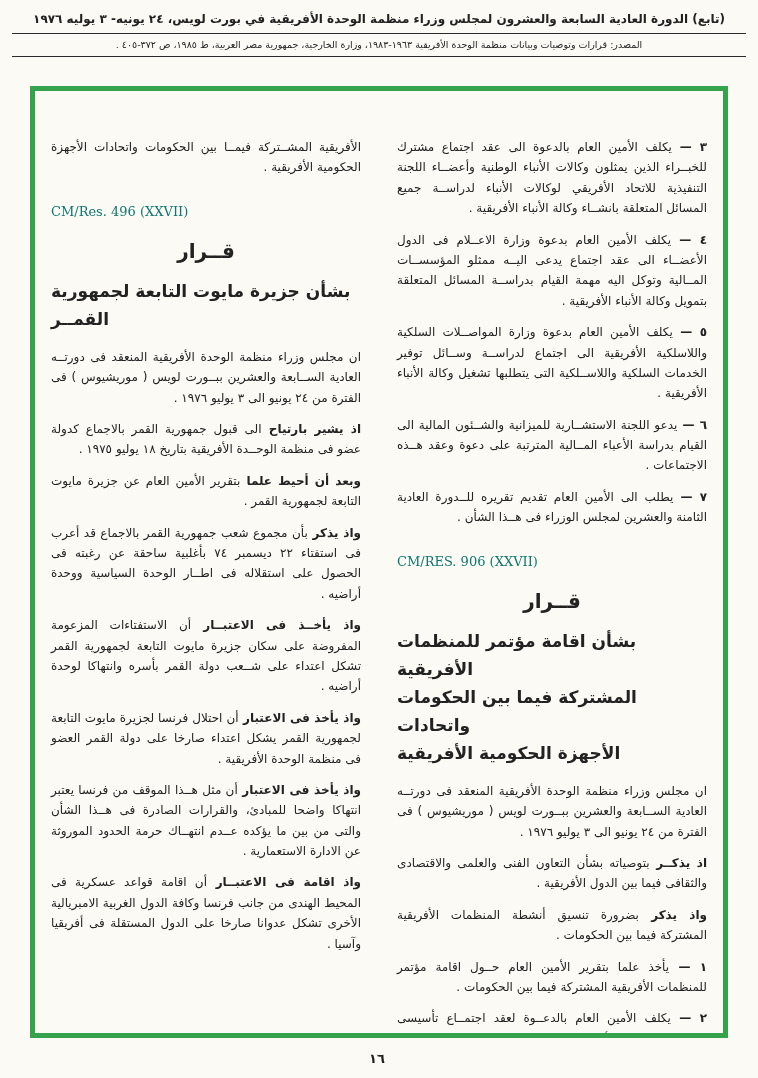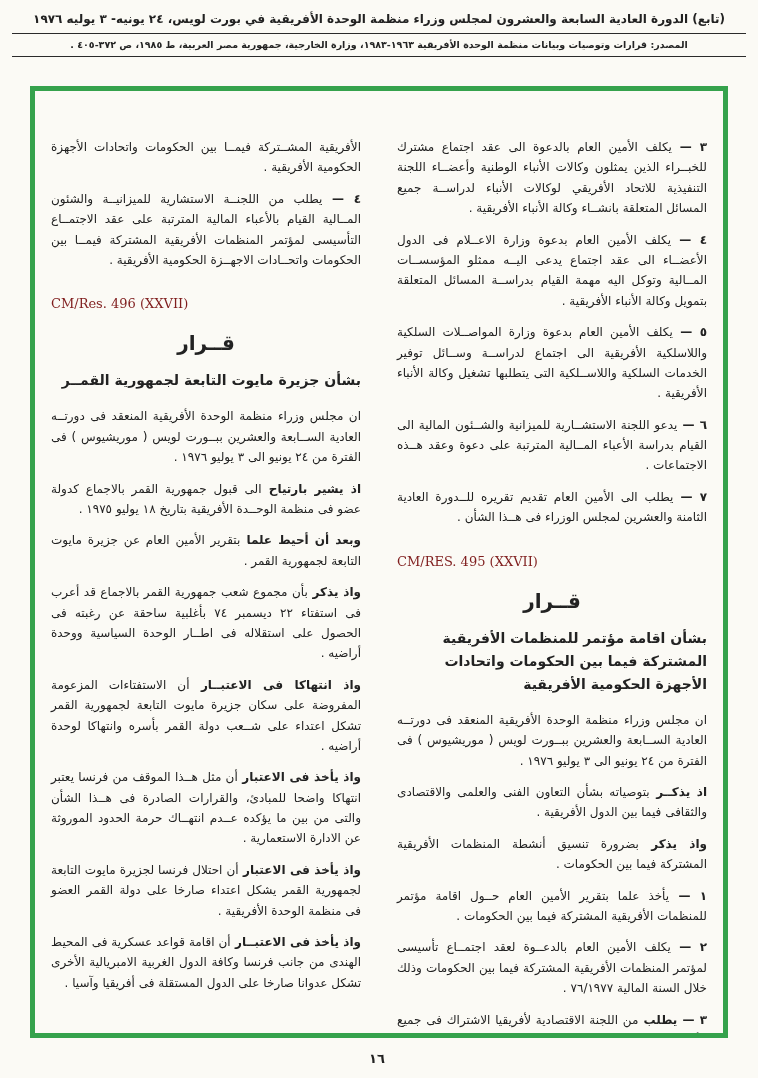--- a/index.html
+++ b/index.html
@@ -21,21 +21,21 @@
     line-height: 1.5;
     white-space: nowrap;
   }
   .header-rule {
     border: none;
     border-top: 1.6px solid #2b2b2b;
     margin: 5px 0 5px;
   }
   .header-source {
     font-size: 9.5px;
-    font-weight: bold;
+    font-weight: normal;
     color: #242424;
     white-space: nowrap;
   }
   .header-rule.bottom { margin-top: 6px; }
   .content-frame {
     position: absolute;
     left: 30px; right: 30px;
     top: 86px; bottom: 40px;
     border: 5px solid var(--frame, #35a24c);
     background: var(--paper, #fbfaf5);
@@ -54,34 +54,34 @@
     line-height: 1.7;
     text-align: justify;
     margin-bottom: 11px;
   }
   .lead { font-weight: bold; }
   .ref {
     direction: ltr;
     text-align: left;
     font-family: "DejaVu Serif", serif;
     font-size: 13px;
-    color: #7f1d1d;
+    color: #0f766e;
     margin: 26px 0 20px;
   }
   .res-heading {
     text-align: center;
     font-weight: bold;
     font-size: 20px;
     letter-spacing: 1px;
     margin: 0 0 14px;
   }
   .res-subheading {
-    text-align: right;
+    text-align: left;
     font-weight: bold;
-    font-size: 14px;
+    font-size: 17px;
     line-height: 1.65;
     margin-bottom: 14px;
   }
   .page-number {
     position: absolute;
     bottom: 12px; left: 0; right: 4px;
     text-align: center;
     font-size: 13px;
     font-weight: bold;
   }
@@ -99,43 +99,42 @@
   </header>
 
   <main class="content-frame">
     <div class="columns">
       <div class="col">
           <p class="para"><span class="lead">٣ — </span>يكلف الأمين العام بالدعوة الى عقد اجتماع مشترك للخبــراء الذين يمثلون وكالات الأنباء الوطنية وأعضــاء اللجنة التنفيذية للاتحاد الأفريقي لوكالات الأنباء لدراســة جميع المسائل المتعلقة بانشــاء وكالة الأنباء الأفريقية .</p>
           <p class="para"><span class="lead">٤ — </span>يكلف الأمين العام بدعوة وزارة الاعــلام فى الدول الأعضــاء الى عقد اجتماع يدعى اليــه ممثلو المؤسســات المــالية وتوكل اليه مهمة القيام بدراســة المسائل المتعلقة بتمويل وكالة الأنباء الأفريقية .</p>
           <p class="para"><span class="lead">٥ — </span>يكلف الأمين العام بدعوة وزارة المواصــلات السلكية واللاسلكية الأفريقية الى اجتماع لدراســة وســائل توفير الخدمات السلكية واللاســلكية التى يتطلبها تشغيل وكالة الأنباء الأفريقية .</p>
           <p class="para"><span class="lead">٦ — </span>يدعو اللجنة الاستشــارية للميزانية والشــئون المالية الى القيام بدراسة الأعباء المــالية المترتبة على دعوة وعقد هــذه الاجتماعات .</p>
           <p class="para"><span class="lead">٧ — </span>يطلب الى الأمين العام تقديم تقريره للــدورة العادية الثامنة والعشرين لمجلس الوزراء فى هــذا الشأن .</p>
-          <div class="ref">CM/RES. 495 (XXVII)</div>
+          <div class="ref">CM/RES. 906 (XXVII)</div>
           <div class="res-heading">قــرار</div>
           <div class="res-subheading">بشأن اقامة مؤتمر للمنظمات الأفريقية<br>المشتركة فيما بين الحكومات واتحادات<br>الأجهزة الحكومية الأفريقية</div>
           <p class="para">ان مجلس وزراء منظمة الوحدة الأفريقية المنعقد فى دورتــه العادية الســابعة والعشرين ببــورت لويس ( موريشيوس ) فى الفترة من ٢٤ يونيو الى ٣ يوليو ١٩٧٦ .</p>
           <p class="para"><span class="lead">اذ يذكــر </span>بتوصياته بشأن التعاون الفنى والعلمى والاقتصادى والثقافى فيما بين الدول الأفريقية .</p>
           <p class="para"><span class="lead">واذ يذكر </span>بضرورة تنسيق أنشطة المنظمات الأفريقية المشتركة فيما بين الحكومات .</p>
           <p class="para"><span class="lead">١ — </span>يأخذ علما بتقرير الأمين العام حــول اقامة مؤتمر للمنظمات الأفريقية المشتركة فيما بين الحكومات .</p>
           <p class="para"><span class="lead">٢ — </span>يكلف الأمين العام بالدعــوة لعقد اجتمــاع تأسيسى لمؤتمر المنظمات الأفريقية المشتركة فيما بين الحكومات وذلك خلال السنة المالية ٧٦/١٩٧٧ .</p>
           <p class="para"><span class="lead">٣ — يطلب </span>من اللجنة الاقتصادية لأفريقيا الاشتراك فى جميع الأنشــطة الخاصــة باقامة مؤتمر للمنظمات</p>
         </div>
       <div class="col">
           <p class="para">الأفريقية المشــتركة فيمــا بين الحكومات واتحادات الأجهزة الحكومية الأفريقية .</p>
-          <p class="para"><span class="lead">٤ — </span>يطلب من اللجنــة الاستشارية للميزانيــة والشئون المــالية القيام بالأعباء المالية المترتبة على عقد الاجتمــاع التأسيسى لمؤتمر المنظمات الأفريقية المشتركة فيمــا بين الحكومات واتحــادات الاجهــزة الحكومية الأفريقية .</p>
           <div class="ref">CM/Res. 496 (XXVII)</div>
           <div class="res-heading">قــرار</div>
           <div class="res-subheading">بشأن جزيرة مايوت التابعة لجمهورية القمــر</div>
           <p class="para">ان مجلس وزراء منظمة الوحدة الأفريقية المنعقد فى دورتــه العادية الســابعة والعشرين ببــورت لويس ( موريشيوس ) فى الفترة من ٢٤ يونيو الى ٣ يوليو ١٩٧٦ .</p>
           <p class="para"><span class="lead">اذ يشير بارتياح </span>الى قبول جمهورية القمر بالاجماع كدولة عضو فى منظمة الوحــدة الأفريقية بتاريخ ١٨ يوليو ١٩٧٥ .</p>
           <p class="para"><span class="lead">وبعد أن أحيط علما </span>بتقرير الأمين العام عن جزيرة مايوت التابعة لجمهورية القمر .</p>
           <p class="para"><span class="lead">واذ يذكر </span>بأن مجموع شعب جمهورية القمر بالاجماع قد أعرب فى استفتاء ٢٢ ديسمبر ٧٤ بأغلبية ساحقة عن رغبته فى الحصول على استقلاله فى اطــار الوحدة السياسية ووحدة أراضيه .</p>
-          <p class="para"><span class="lead">واذ انتهاكا فى الاعتبــار </span>أن الاستفتاءات المزعومة المفروضة على سكان جزيرة مايوت التابعة لجمهورية القمر تشكل اعتداء على شــعب دولة القمر بأسره وانتهاكا لوحدة أراضيه .</p>
+          <p class="para"><span class="lead">واذ يأخــذ فى الاعتبــار </span>أن الاستفتاءات المزعومة المفروضة على سكان جزيرة مايوت التابعة لجمهورية القمر تشكل اعتداء على شــعب دولة القمر بأسره وانتهاكا لوحدة أراضيه .</p>
+          <p class="para"><span class="lead">واذ يأخذ فى الاعتبار </span>أن احتلال فرنسا لجزيرة مايوت التابعة لجمهورية القمر يشكل اعتداء صارخا على دولة القمر العضو فى منظمة الوحدة الأفريقية .</p>
           <p class="para"><span class="lead">واذ يأخذ فى الاعتبار </span>أن مثل هــذا الموقف من فرنسا يعتبر انتهاكا واضحا للمبادئ، والقرارات الصادرة فى هــذا الشأن والتى من بين ما يؤكده عــدم انتهــاك حرمة الحدود الموروثة عن الادارة الاستعمارية .</p>
-          <p class="para"><span class="lead">واذ يأخذ فى الاعتبار </span>أن احتلال فرنسا لجزيرة مايوت التابعة لجمهورية القمر يشكل اعتداء صارخا على دولة القمر العضو فى منظمة الوحدة الأفريقية .</p>
-          <p class="para"><span class="lead">واذ يأخذ فى الاعتبــار </span>أن اقامة قواعد عسكرية فى المحيط الهندى من جانب فرنسا وكافة الدول الغربية الامبريالية الأخرى تشكل عدوانا صارخا على الدول المستقلة فى أفريقيا وآسيا .</p>
+          <p class="para"><span class="lead">واذ اقامة فى الاعتبــار </span>أن اقامة قواعد عسكرية فى المحيط الهندى من جانب فرنسا وكافة الدول الغربية الامبريالية الأخرى تشكل عدوانا صارخا على الدول المستقلة فى أفريقيا وآسيا .</p>
         </div>
     </div>
   </main>
 
   <div class="page-number">١٦</div>
 
 </div>
 
 </body></html>

